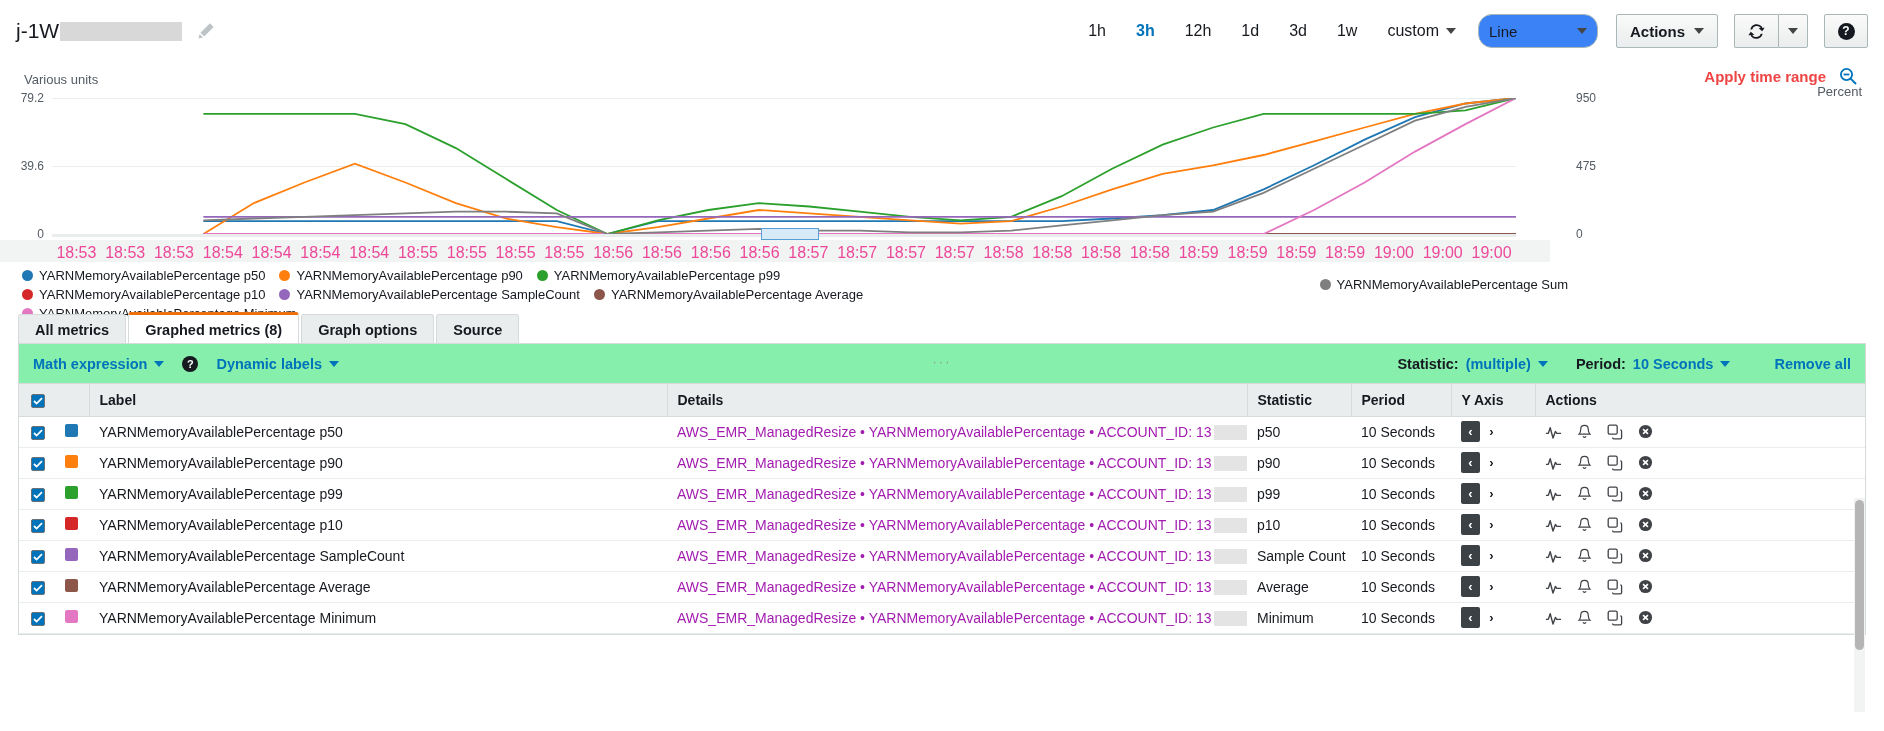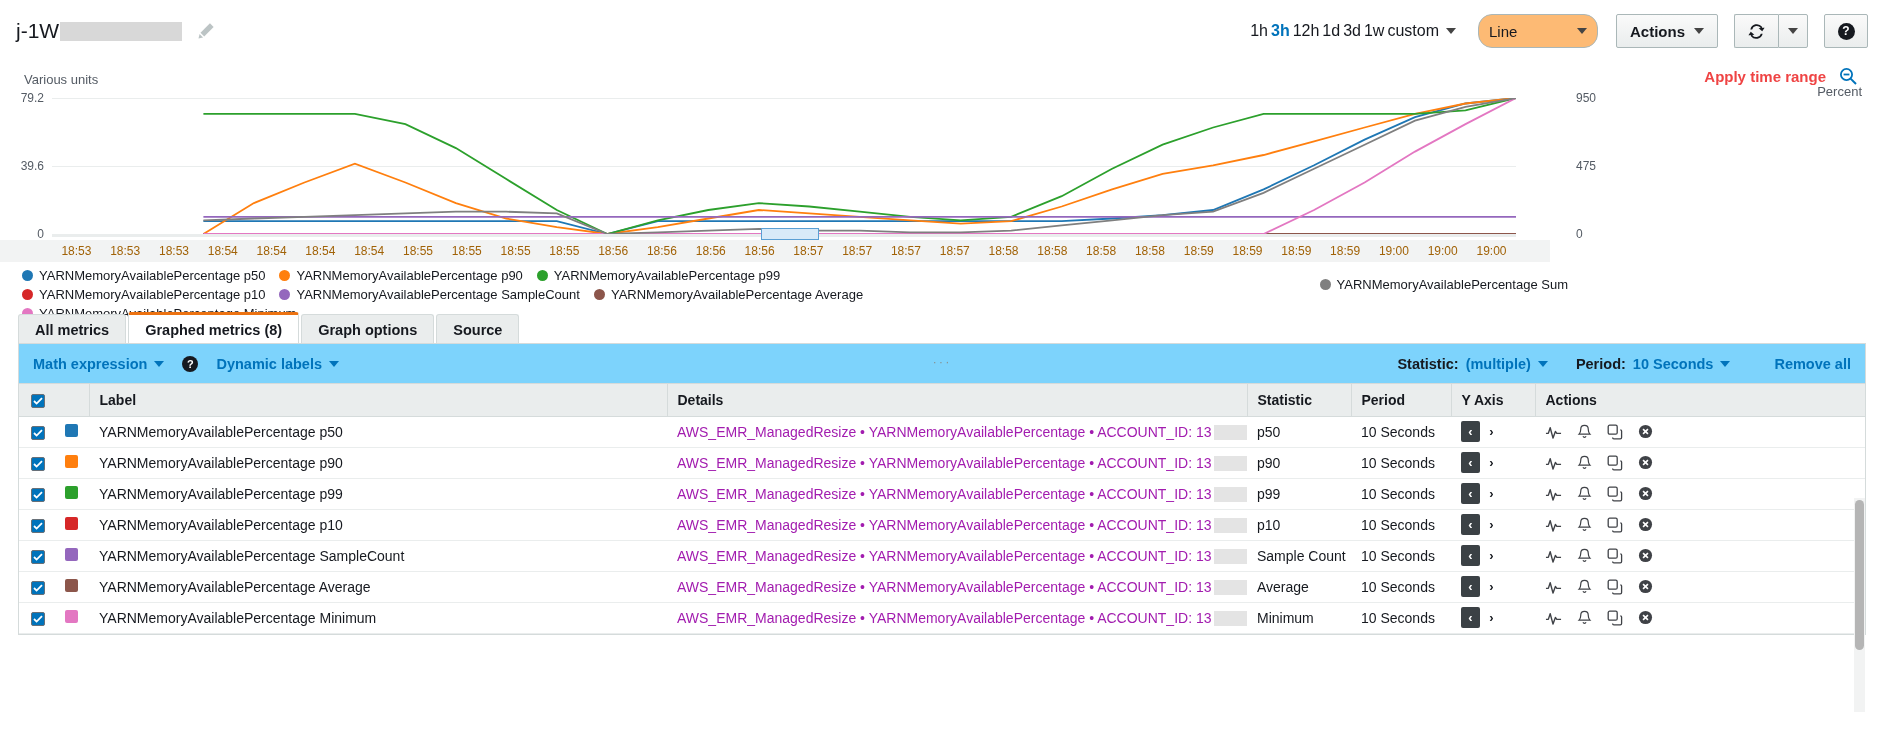--- a/index.html
+++ b/index.html
@@ -22,31 +22,31 @@
   .title-wrap { display: flex; align-items: center; flex: 1 1 auto; min-width: 0; }
   .title-text { font-size: 21px; color: #16191f; white-space: nowrap; }
   .redaction {
     display: inline-block; width: 122px; height: 19px;
     background: #d8d8d8; vertical-align: -3px; margin: 0 1px;
   }
   .pencil-icon {
     margin-left: 14px; width: 18px; height: 18px; flex: 0 0 auto;
     opacity: .55; cursor: pointer;
   }
-  .range-group { display: flex; align-items: center; gap: 3px; margin-right: 22px; flex: 0 0 auto; }
+  .range-group { display: flex; align-items: center; gap: 30px; margin-right: 22px; flex: 0 0 auto; }
   .range-item { font-size: 16px; color: #16191f; cursor: pointer; white-space: nowrap; }
   .range-item.active { color: #0073bb; font-weight: bold; }
   .custom-item { display: flex; align-items: center; gap: 7px; }
   .caret-down {
     width: 0; height: 0; border-left: 5px solid transparent;
     border-right: 5px solid transparent; border-top: 6px solid #444;
   }
   .select-box {
     width: 120px; height: 34px; border: 1px solid #aab7b8; border-radius: 14px;
-    background: #fdba74; display: flex; align-items: center;
+    background: #3b82f6; display: flex; align-items: center;
     padding: 0 10px; font-size: 15px; position: relative; cursor: pointer;
     margin-right: 18px; flex: 0 0 auto;
   }
   .select-box .caret-down { position: absolute; right: 10px; }
   .btn {
     height: 34px; border: 1px solid #aab7b8; border-radius: 2px;
     background: linear-gradient(#fafafa,#eaeded);
     display: flex; align-items: center; justify-content: center;
     font-size: 15px; font-weight: bold; cursor: pointer; color: #16191f;
   }
@@ -75,21 +75,21 @@
   .grid-line { position: absolute; left: 0; right: 0; height: 1px; background: #eaeded; }
   .ytick-l, .ytick-r { position: absolute; font-size: 12px; color: #545b64; }
   .ytick-l { right: 1472px; width: 44px; text-align: right; }
   .ytick-r { left: 1524px; width: 44px; text-align: left; }
   .axis-base { position: absolute; left: 52px; top: 172px; width: 1464px; height: 3px; background: #eaeded; }
   .xband {
     position: absolute; left: 0; top: 178px; width: 1550px; height: 22px;
     background: #f2f3f3;
   }
   .xticks { position: absolute; left: 52px; top: 182px; width: 1464px; display: flex; }
-  .xtick { flex: 1 1 0; font-size: 12px; color: #a16207; text-align: center; white-space: nowrap; }
+  .xtick { flex: 1 1 0; font-size: 16px; color: #ec4899; text-align: center; white-space: nowrap; }
   .selection-box {
     position: absolute; left: 761px; top: 166px; width: 58px; height: 12px;
     background: #d8eaf8; border: 1px solid #5a9fd4;
   }
 
   
   .legend { position: absolute; left: 22px; top: 206px; width: 1530px; }
   .legend-row { display: flex; align-items: center; margin-bottom: 4px; flex-wrap: nowrap; }
   .legend-item { display: flex; align-items: center; margin-right: 14px; white-space: nowrap; }
   .legend-dot { width: 11px; height: 11px; border-radius: 2px; margin-right: 6px; flex: 0 0 auto; }
@@ -110,21 +110,21 @@
   }
   .tab.active {
     background: #fff; border-top: 3px solid #ec7211;
     height: 32px; color: #16191f;
   }
   .tabs-rule { position: absolute; left: 18px; right: 18px; bottom: 0; height: 1px; background: #d5dbdb; }
 
   
   .controls {
     display: flex; align-items: center; height: 40px;
-    background: #7dd3fc; border: 1px solid #d5dbdb; border-top: none;
+    background: #86efac; border: 1px solid #d5dbdb; border-top: none;
     margin: 0 18px; padding: 0 14px;
   }
   .ctrl-link {
     font-size: 14.5px; font-weight: bold; color: #0073bb;
     display: flex; align-items: center; gap: 7px; cursor: pointer; margin-right: 18px;
   }
   .caret-blue {
     width: 0; height: 0; border-left: 5px solid transparent;
     border-right: 5px solid transparent; border-top: 6px solid #0073bb;
   }

